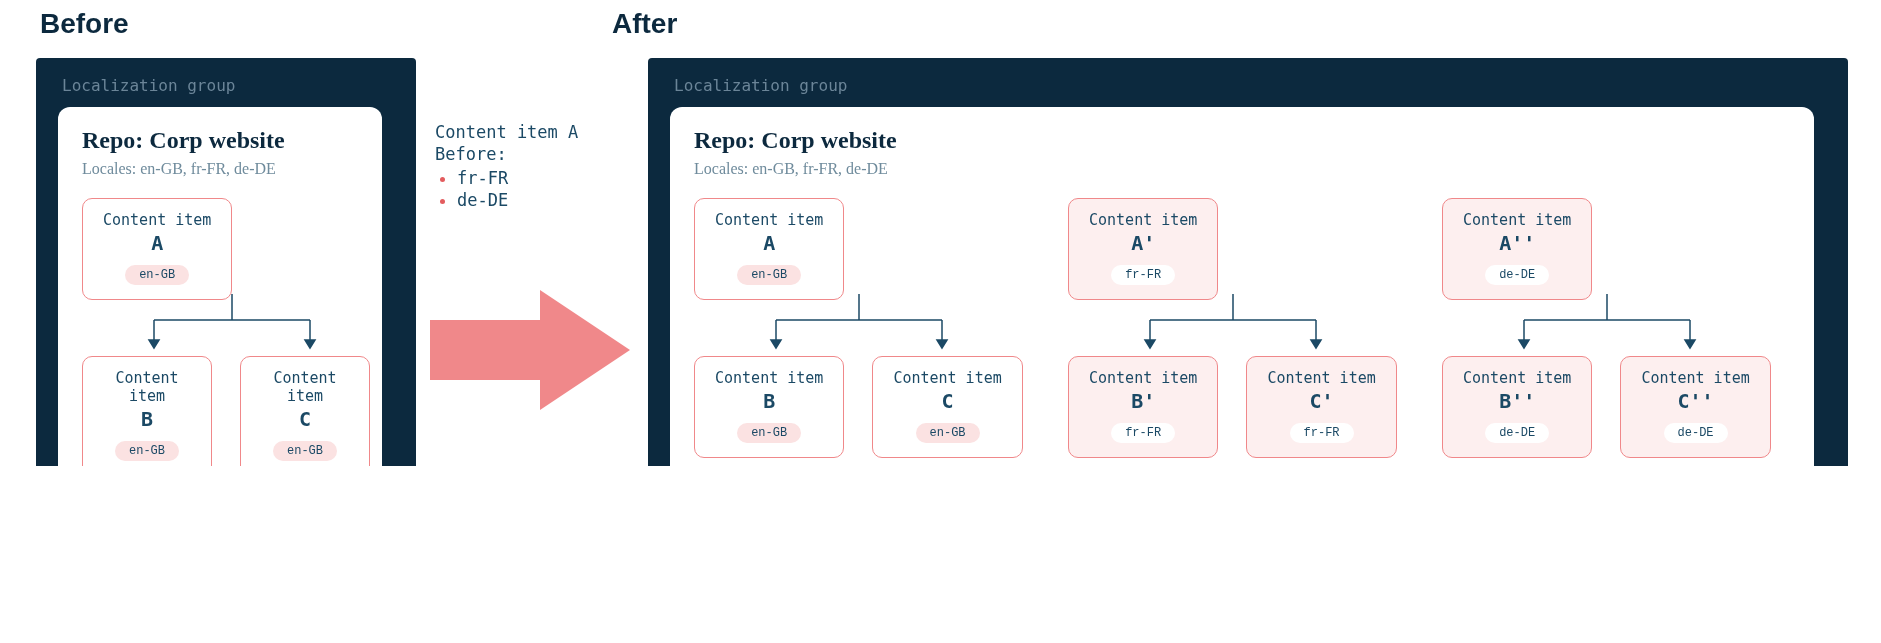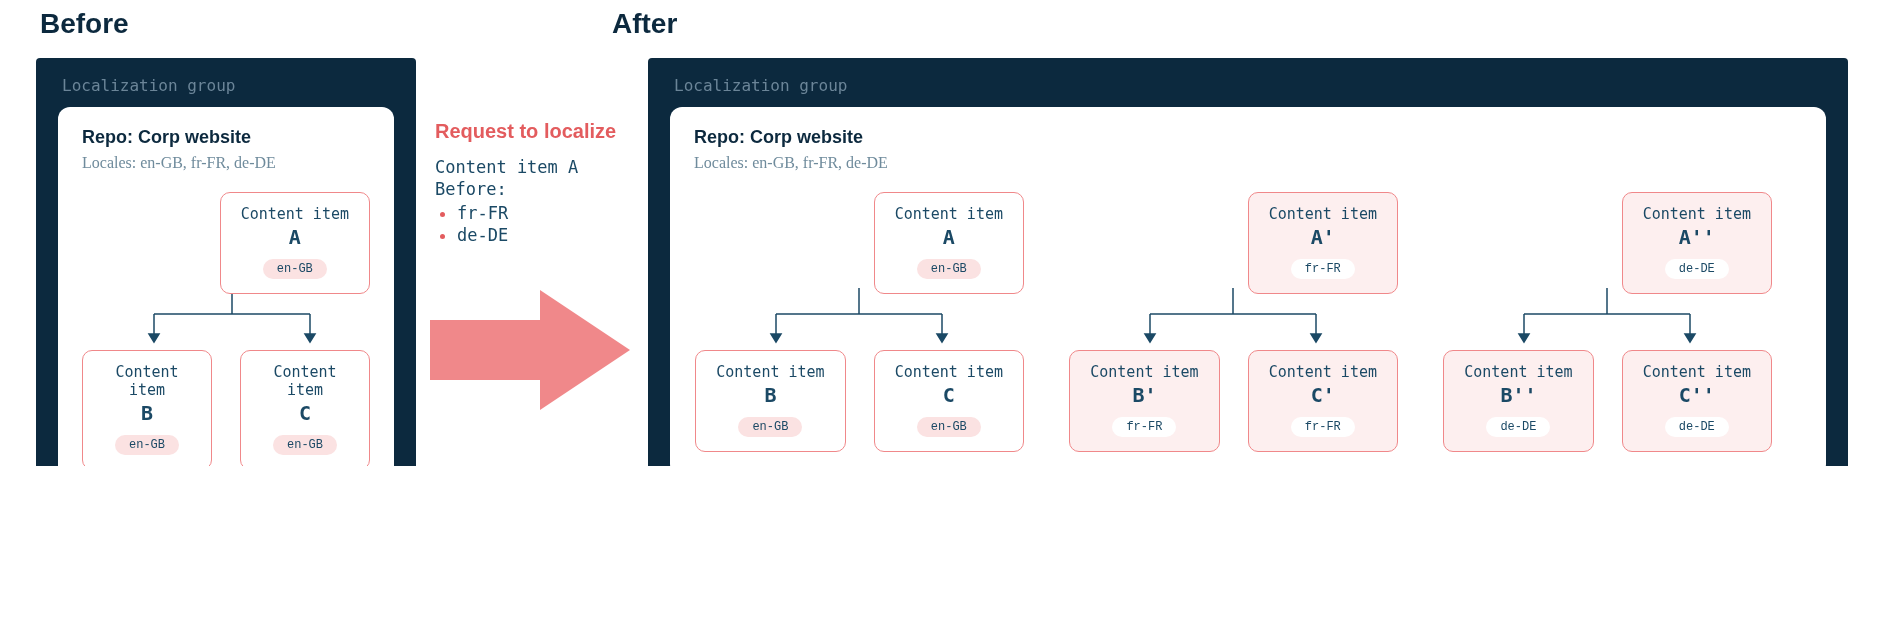--- a/index.html
+++ b/index.html
@@ -27,53 +27,53 @@
     position: absolute;
     font-family: -apple-system, BlinkMacSystemFont, "Segoe UI", sans-serif;
     font-weight: 700;
     font-size: 28px;
     color: var(--dark-navy);
   }
   .group-panel {
     position: absolute;
     background: var(--dark-navy);
     border-radius: 4px;
-    padding: 18px 22px 22px 22px;
+    padding: 18px 34px 22px 22px;
   }
   .group-label {
     color: #6b8598;
     font-size: 16px;
     margin: 0 0 12px 4px;
     font-family: var(--mono);
   }
   .repo-panel {
     background: #ffffff;
     border-radius: 12px;
     padding: 20px 24px 24px 24px;
   }
   .repo-title {
-    font-family: Liberation Sans, sans-serif;
+    font-family: Liberation Serif, serif;
     font-weight: 700;
-    font-size: 18px;
+    font-size: 24px;
     color: var(--dark-navy);
     margin: 0 0 6px 0;
   }
   .repo-locales {
     font-family: Liberation Serif, serif;
     font-size: 16px;
     color: #6f8b9c;
     margin: 0 0 20px 0;
   }
 
   .tree {
     position: relative;
   }
   .tree-row {
     display: flex;
-    justify-content: flex-end;
+    justify-content: flex-start;
     gap: 28px;
   }
   .tree-row.children { margin-top: 56px; }
 
   .node {
     border: 1.5px solid var(--salmon);
     border-radius: 10px;
     background: #fff;
     padding: 12px 20px 14px 20px;
     min-width: 130px;
@@ -200,21 +200,20 @@
             <div class="ci-label">Content item</div>
             <div class="ci-id">C</div>
             <span class="locale-pill">en-GB</span>
           </div>
         </div>
       </div>
     </div>
   </div>
 
   <div class="mid" style="left:435px; top:120px;">
-    <div class="req-title">Request to localize</div>
     <div class="line">Content item A</div>
     <div class="line">Before:</div>
     <ul>
       <li>fr-FR</li>
       <li>de-DE</li>
     </ul>
   </div>
 
   <svg class="big-arrow" style="left:430px; top:290px;" width="200" height="120" viewBox="0 0 200 120">
     <polygon points="0,30 110,30 110,0 200,60 110,120 110,90 0,90" fill="currentColor"></polygon>

